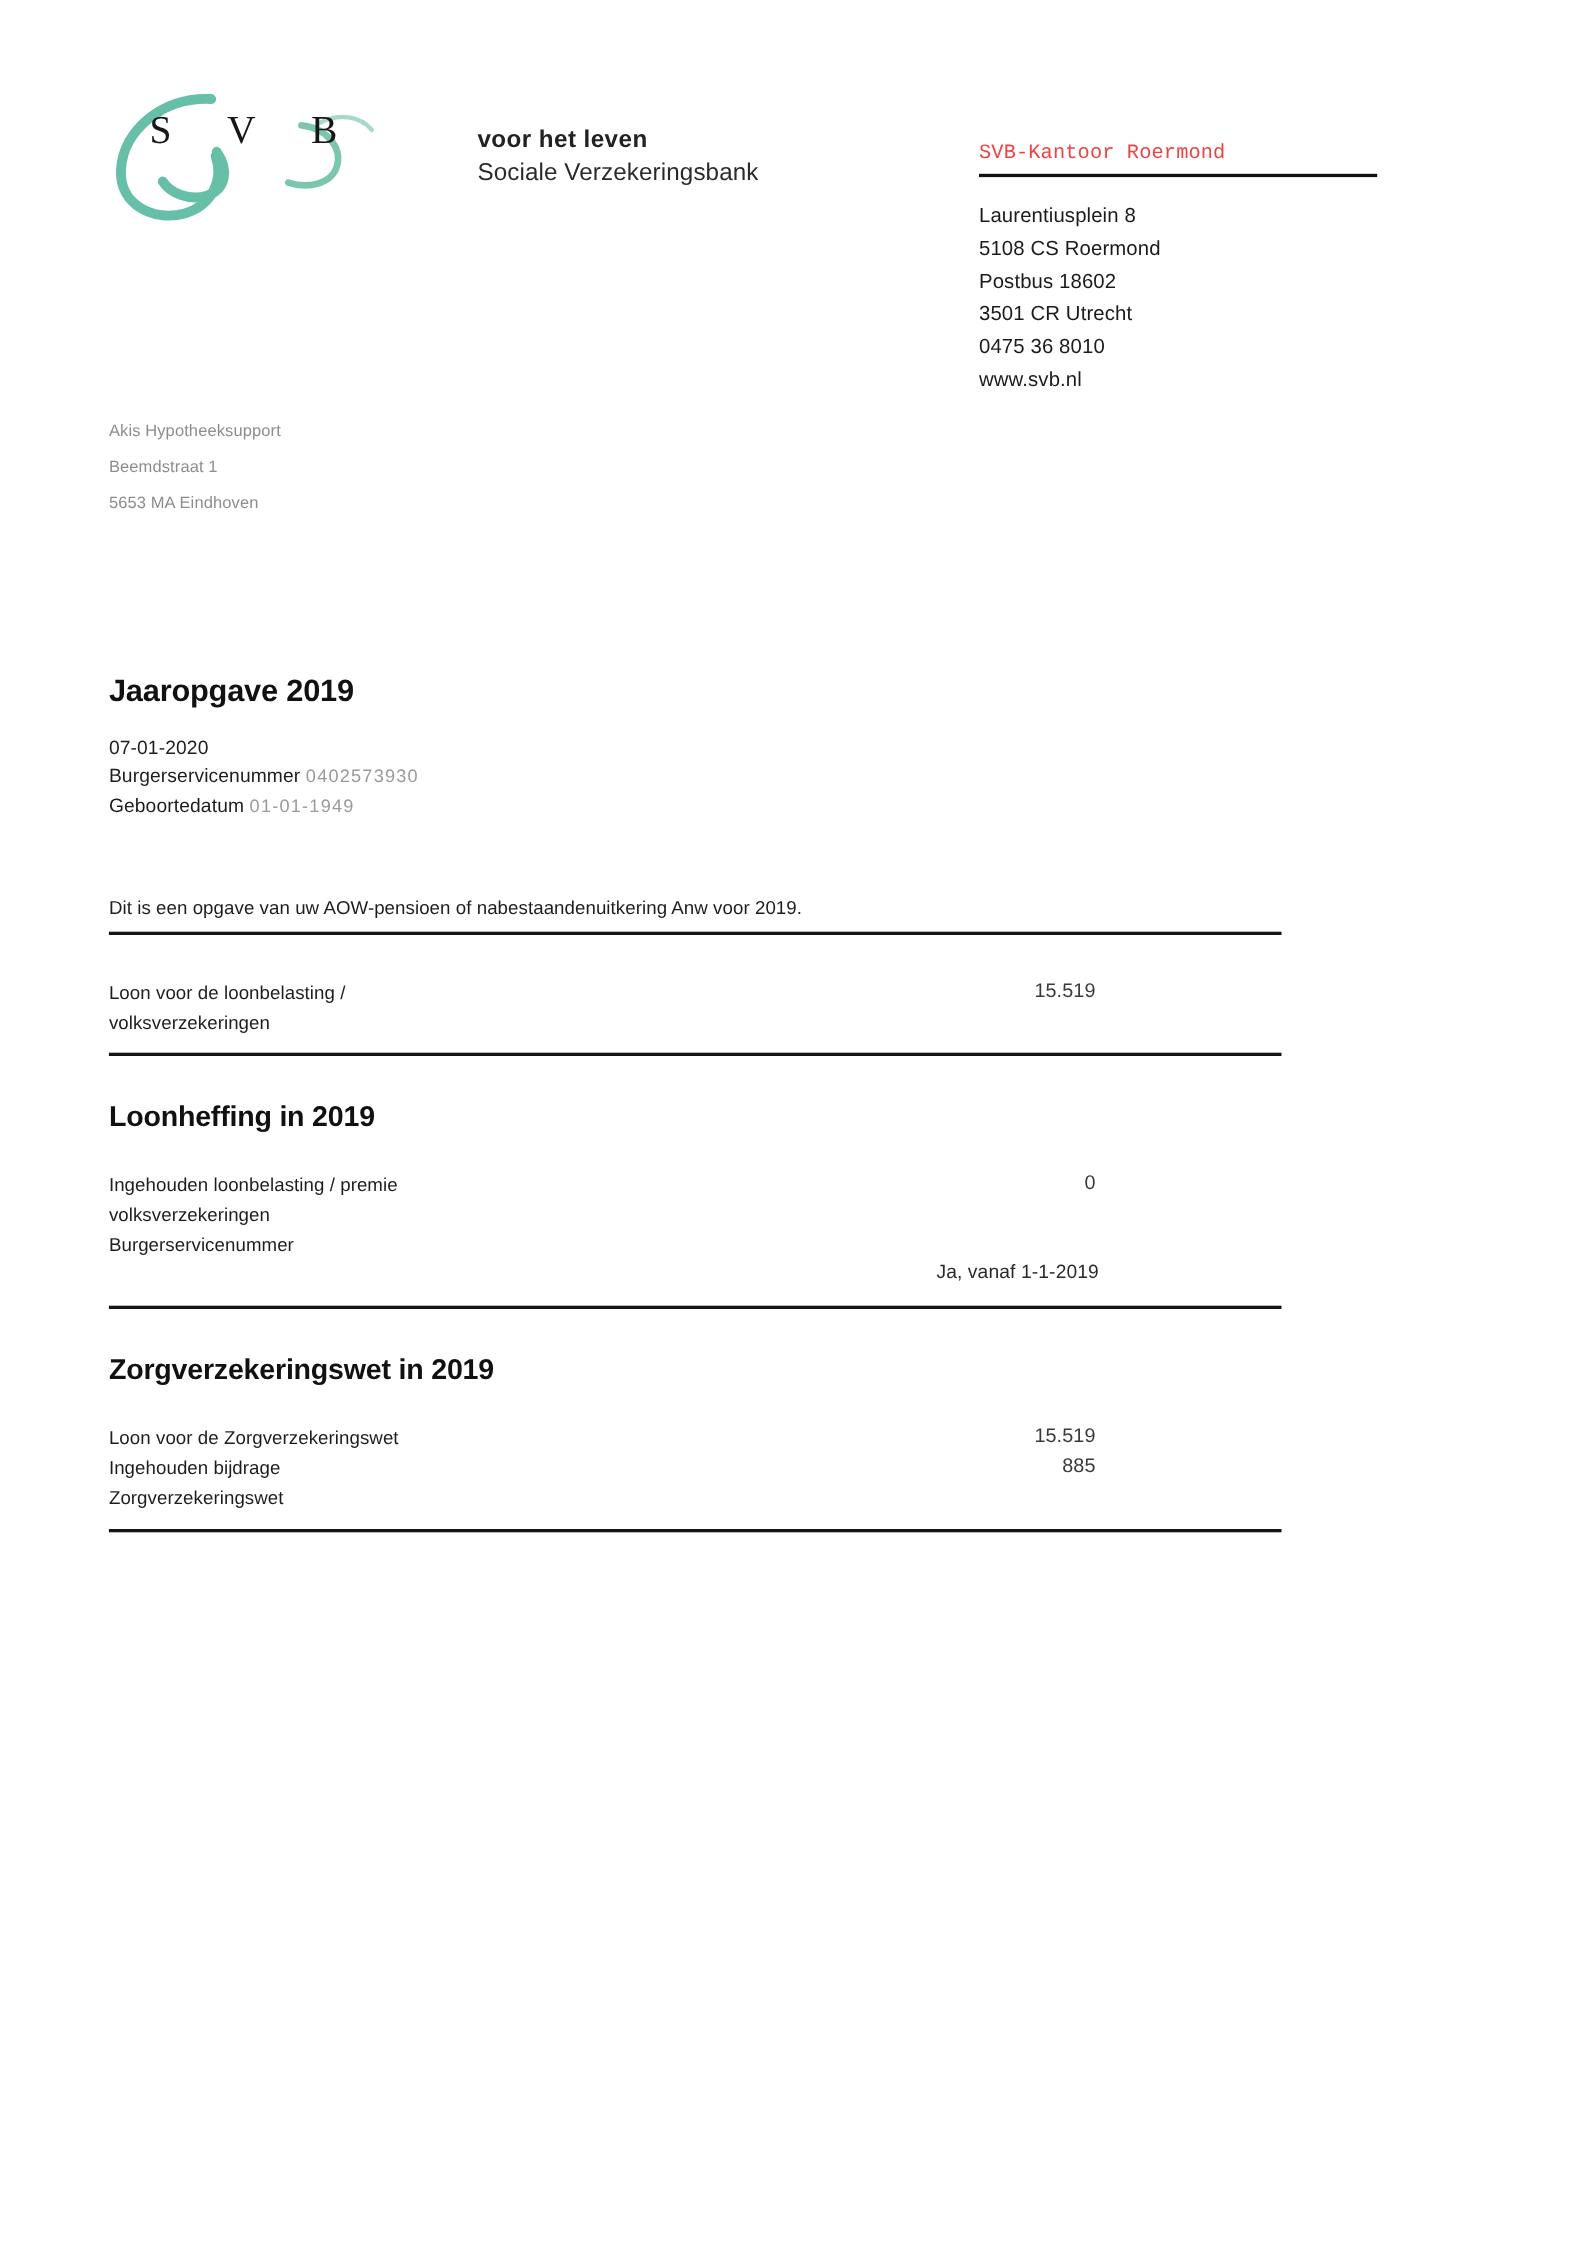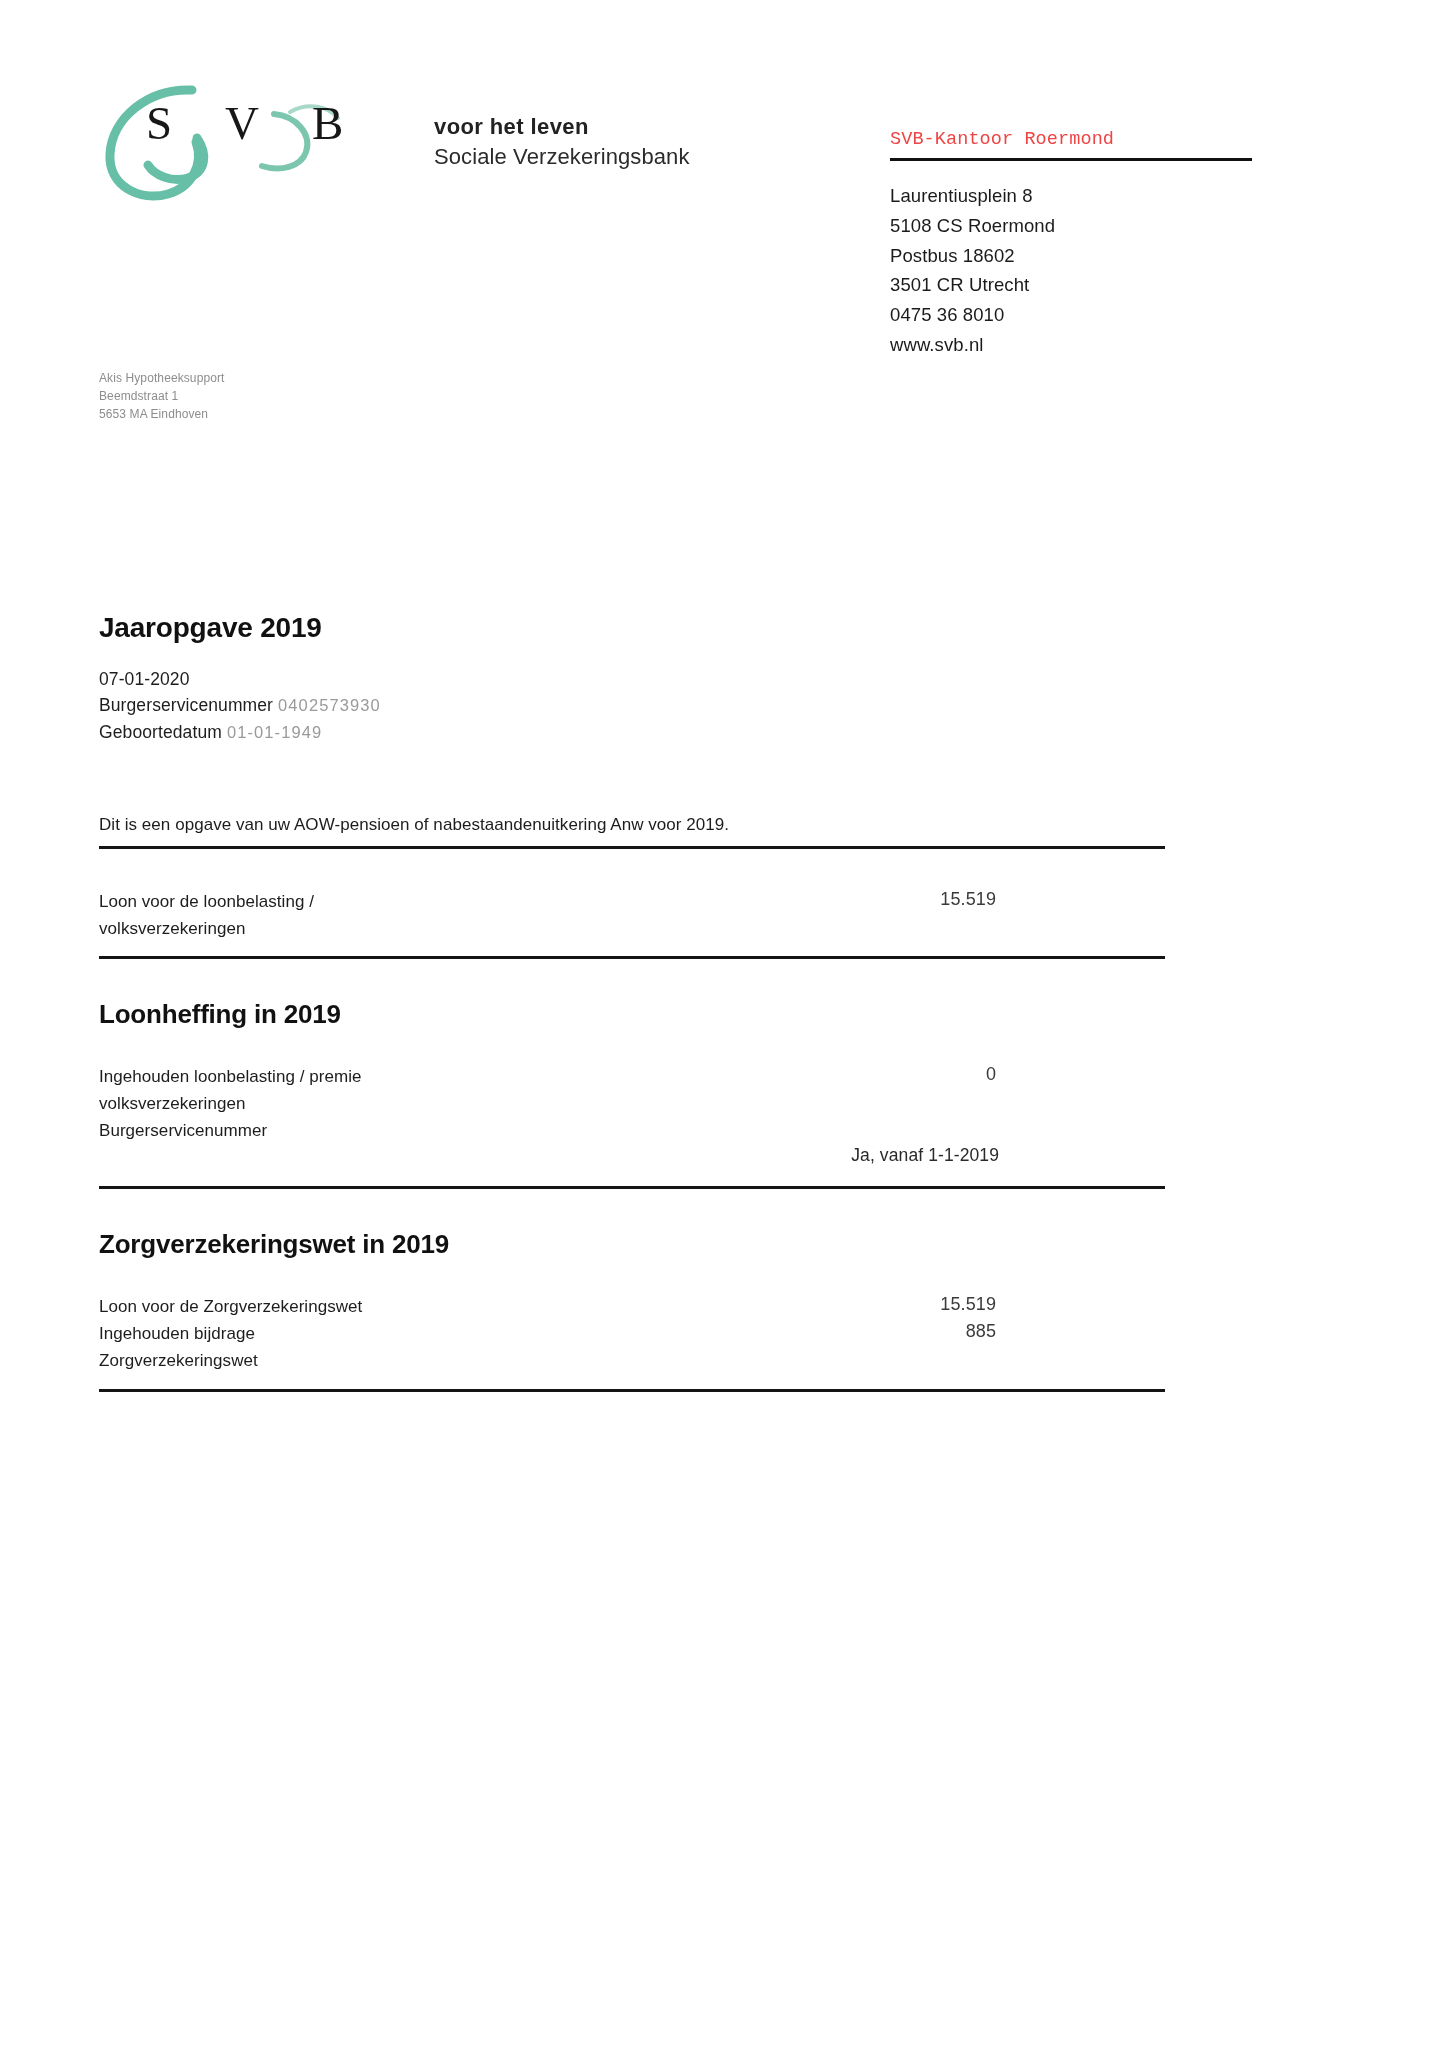--- a/index.html
+++ b/index.html
@@ -36,25 +36,24 @@
     top: 0;
     width: 290px;
     height: 130px;
   }
   .logo-letters {
     position: absolute;
     left: 40px;
     top: 28px;
     width: 220px;
     font-family: "Liberation Serif", serif;
-    font-size: 47px;
+    font-size: 36px;
     letter-spacing: 21px;
     color: #171717;
     line-height: 1;
-    margin-left: 10px;
   }
   .tagline {
     position: absolute;
     left: 338px;
     top: 40px;
     width: 330px;
   }
   .tagline-1 {
     font-size: 22px;
     font-weight: bold;
@@ -99,24 +98,25 @@
   }
 
   
   .recipient {
     position: absolute;
     left: 99px;
     top: 370px;
     width: 460px;
   }
   .recipient-line {
-    font-size: 12px;
+    font-size: 15px;
     color: #8d8d8d;
     line-height: 1.48;
     letter-spacing: 0.1px;
+    margin-top: 11px;
   }
 
   
   .doc {
     position: absolute;
     left: 99px;
     top: 612px;
     width: 1066px;
   }
 

